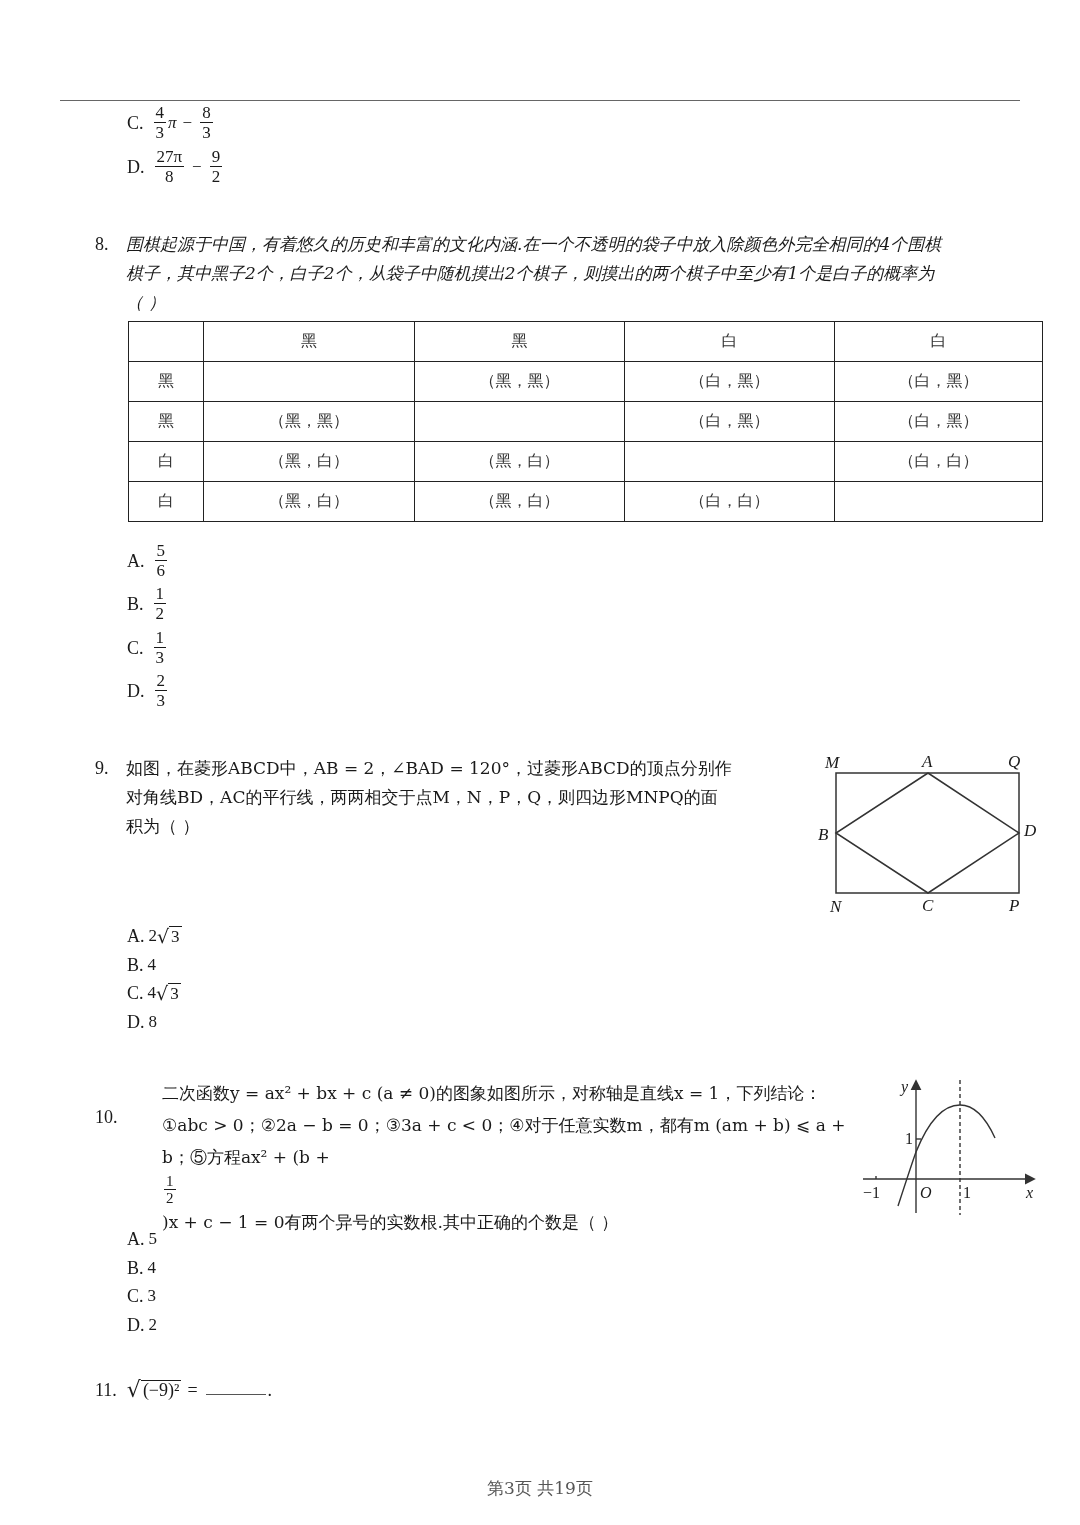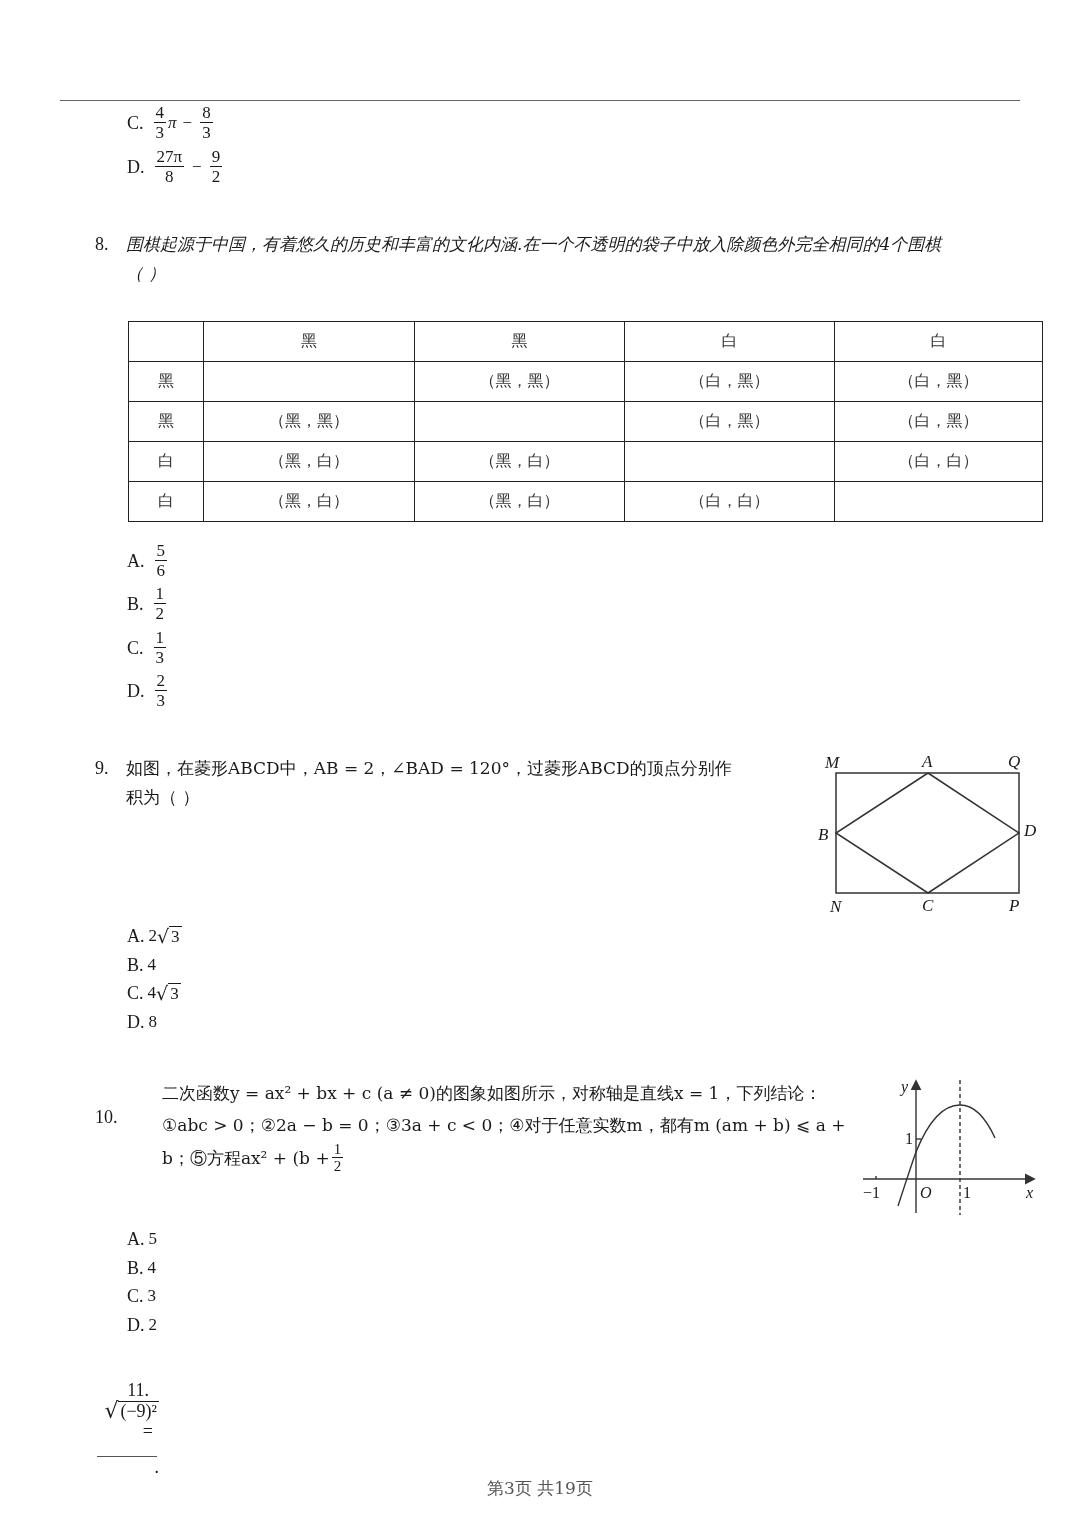--- a/index.html
+++ b/index.html
@@ -51,20 +51,21 @@
   <span class="mrm" style="margin:0 6px;">−</span>
   <span class="frac">
       <span class="num">9</span>
       <span class="den">2</span>
     </span>
 </div>
 
 <div class="qnum" style="left:95px; top:234px;">8.</div>
 <div class="qtext" style="left:126px; top:230px;font-style:italic;">
   <div>围棋起源于中国，有着悠久的历史和丰富的文化内涵.在一个不透明的袋子中放入除颜色外完全相同的4个围棋</div>
+  <div>棋子，其中黑子2个，白子2个，从袋子中随机摸出2个棋子，则摸出的两个棋子中至少有1个是白子的概率为</div>
   <div>（  ）</div>
 </div>
 
 <table class="grid">
   <tbody>
       <tr>
     <td style="width:74px;"></td>
     <td style="width:210px;">黑</td>
     <td style="width:209px;">黑</td>
     <td style="width:209px;">白</td>
@@ -126,20 +127,21 @@
   <span class="lbl">D.</span>
   <span class="frac">
       <span class="num">2</span>
       <span class="den">3</span>
     </span>
 </div>
 
 <div class="qnum" style="left:95px; top:758px;">9.</div>
 <div class="qtext" style="left:126px; top:754px;">
   <div>如图，在菱形ABCD中，AB = 2，∠BAD = 120°，过菱形ABCD的顶点分别作</div>
+  <div>对角线BD，AC的平行线，两两相交于点M，N，P，Q，则四边形MNPQ的面</div>
   <div>积为（  ）</div>
 </div>
 
 <svg class="abs" style="left:815px; top:745px;" width="230" height="175">
   <g stroke="#333" stroke-width="1.5" fill="none">
     <rect x="21" y="28" width="183" height="120"></rect>
     <polyline points="113,28 21,88 113,148 204,88 113,28"></polyline>
   </g>
   <g font-family="Liberation Serif, serif" font-style="italic" font-size="17" fill="#1a1a1a">
     <text x="10" y="23">M</text>
@@ -175,26 +177,27 @@
 </div>
 <div class="opt" style="top:1011px;">
   <span class="lbl" style="margin-right:4px;">D.</span>
   <span class="mrm">8</span>
 </div>
 
 <div class="qnum" style="left:95px; top:1107px;">10.</div>
 <div class="qtext" style="left:126px; top:1077px; line-height:32px;margin-left:36px;">
   <div>二次函数y = ax² + bx + c (a ≠ 0)的图象如图所示，对称轴是直线x = 1，下列结论：</div>
   <div>①abc &gt; 0；②2a − b = 0；③3a + c &lt; 0；④对于任意实数m，都有m (am + b) ⩽ a +</div>
-  <div style="display:flex; align-items:center;">
+  <div style="display:flex; align-items:flex-start;flex-direction:column;">
     <span>b；⑤方程ax² + (b + </span>
     <span class="frac" style="font-size:15px; line-height:16px;">
         <span class="num">1</span>
         <span class="den">2</span>
       </span>
+    <span>)x + c − 1 = 0有两个异号的实数根.其中正确的个数是（  ）</span>
   </div>
 </div>
 
 <svg class="abs" style="left:855px; top:1070px;" width="190" height="150">
   <defs>
     <marker id="arr" markerWidth="8" markerHeight="8" refX="6" refY="4" orient="auto">
       <path d="M0,0 L8,4 L0,8 z" fill="#333"></path>
     </marker>
   </defs>
   <g stroke="#333" stroke-width="1.4" fill="none">
@@ -225,21 +228,21 @@
 </div>
 <div class="opt" style="top:1285px;">
   <span class="lbl" style="margin-right:4px;">C.</span>
   <span class="mrm">3</span>
 </div>
 <div class="opt" style="top:1314px;">
   <span class="lbl" style="margin-right:4px;">D.</span>
   <span class="mrm">2</span>
 </div>
 
-<div class="abs" style="left:95px; top:1380px; display:flex; align-items:flex-end; font-size:18px;flex-direction:column;">
+<div class="abs" style="left:95px; top:1380px; display:flex; align-items:flex-start; font-size:18px;">
   <span class="mrm" style="margin-right:10px;">11.</span>
   <span class="sqrt">
       <span class="rad" style="font-size:22px;">√</span>
       <span class="under mrm">(−9)²</span>
     </span>
   <span class="mrm" style="margin:0 6px;">=</span>
   <span class="blank"></span>
   <span class="mrm">.</span>
 </div>
 

